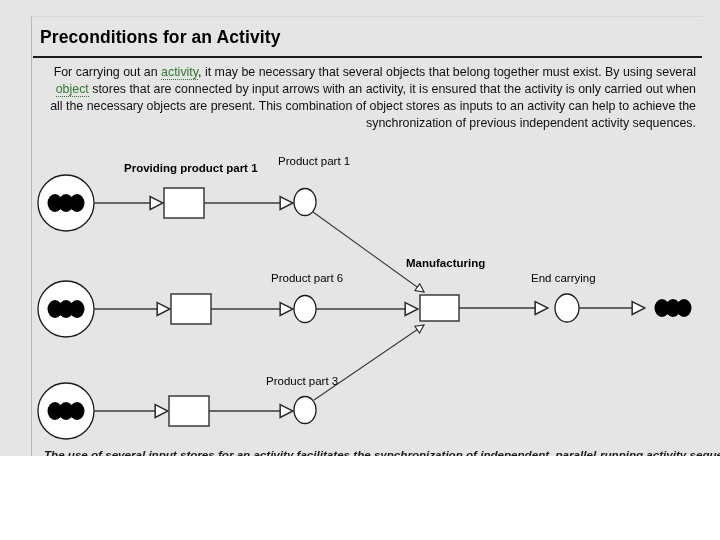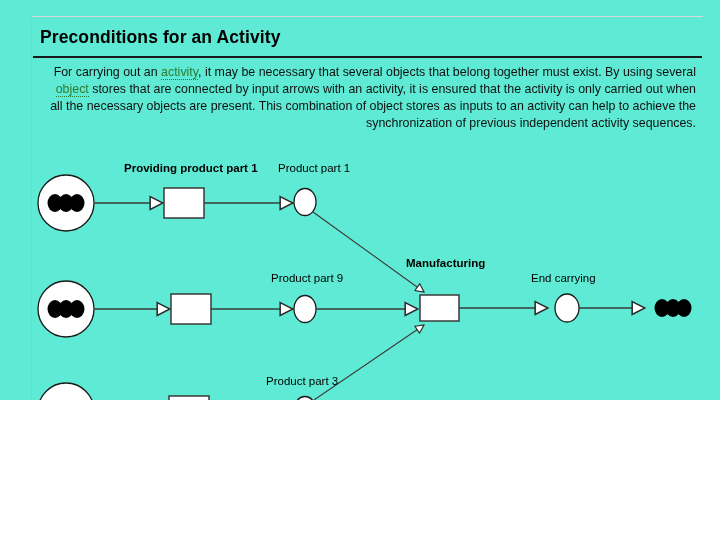--- a/index.html
+++ b/index.html
@@ -8,22 +8,22 @@
     padding: 0;
     background: #ffffff;
   }
   body {
     font-family: "Liberation Sans", sans-serif;
     color: #000000;
   }
   #slide {
     position: relative;
     width: 720px;
-    height: 400px;
-    background: #5eead4;
+    height: 456px;
+    background: #e5e5e5;
     overflow: hidden;
     box-sizing: border-box;
   }
   
   #page-frame {
     position: absolute;
     left: 31px;
     top: 16px;
     width: 672px;
     height: 505px;
@@ -173,23 +173,23 @@
       <line x1="579" y1="308" x2="645" y2="308" marker-end="url(#hollow-arrow)"></line>
       <g>
         <ellipse cx="662" cy="308" rx="7.5" ry="9" fill="#000000" stroke="none"></ellipse>
         <ellipse cx="673" cy="308" rx="7.5" ry="9" fill="#000000" stroke="none"></ellipse>
         <ellipse cx="684" cy="308" rx="7.5" ry="9" fill="#000000" stroke="none"></ellipse>
       </g>
     </g>
   </svg>
 
   <div class="dg-label bold" style="left:124px; top:162px;">Providing product part 1</div>
-  <div class="dg-label" style="left:271px; top:162px;padding-left:7px;">Product part 1</div>
+  <div class="dg-label" style="left:271px; top:155px;padding-left:7px;">Product part 1</div>
 
-  <div class="dg-label" style="left:271px; top:272px;">Product part 9</div>
+  <div class="dg-label" style="left:271px; top:272px;">Product part 6</div>
 
   <div class="dg-label" style="left:266px; top:375px;">Product part 3</div>
 
   <div class="dg-label bold" style="left:406px; top:257px;">Manufacturing</div>
   <div class="dg-label" style="left:531px; top:272px;">End carrying</div>
 
   <div id="caption">The use of several input stores for an activity facilitates the synchronization of independent, parallel-running activity sequences.</div>
 
   <div id="footer-date">2020/11/3</div>
   <div id="footer-page">14</div>

